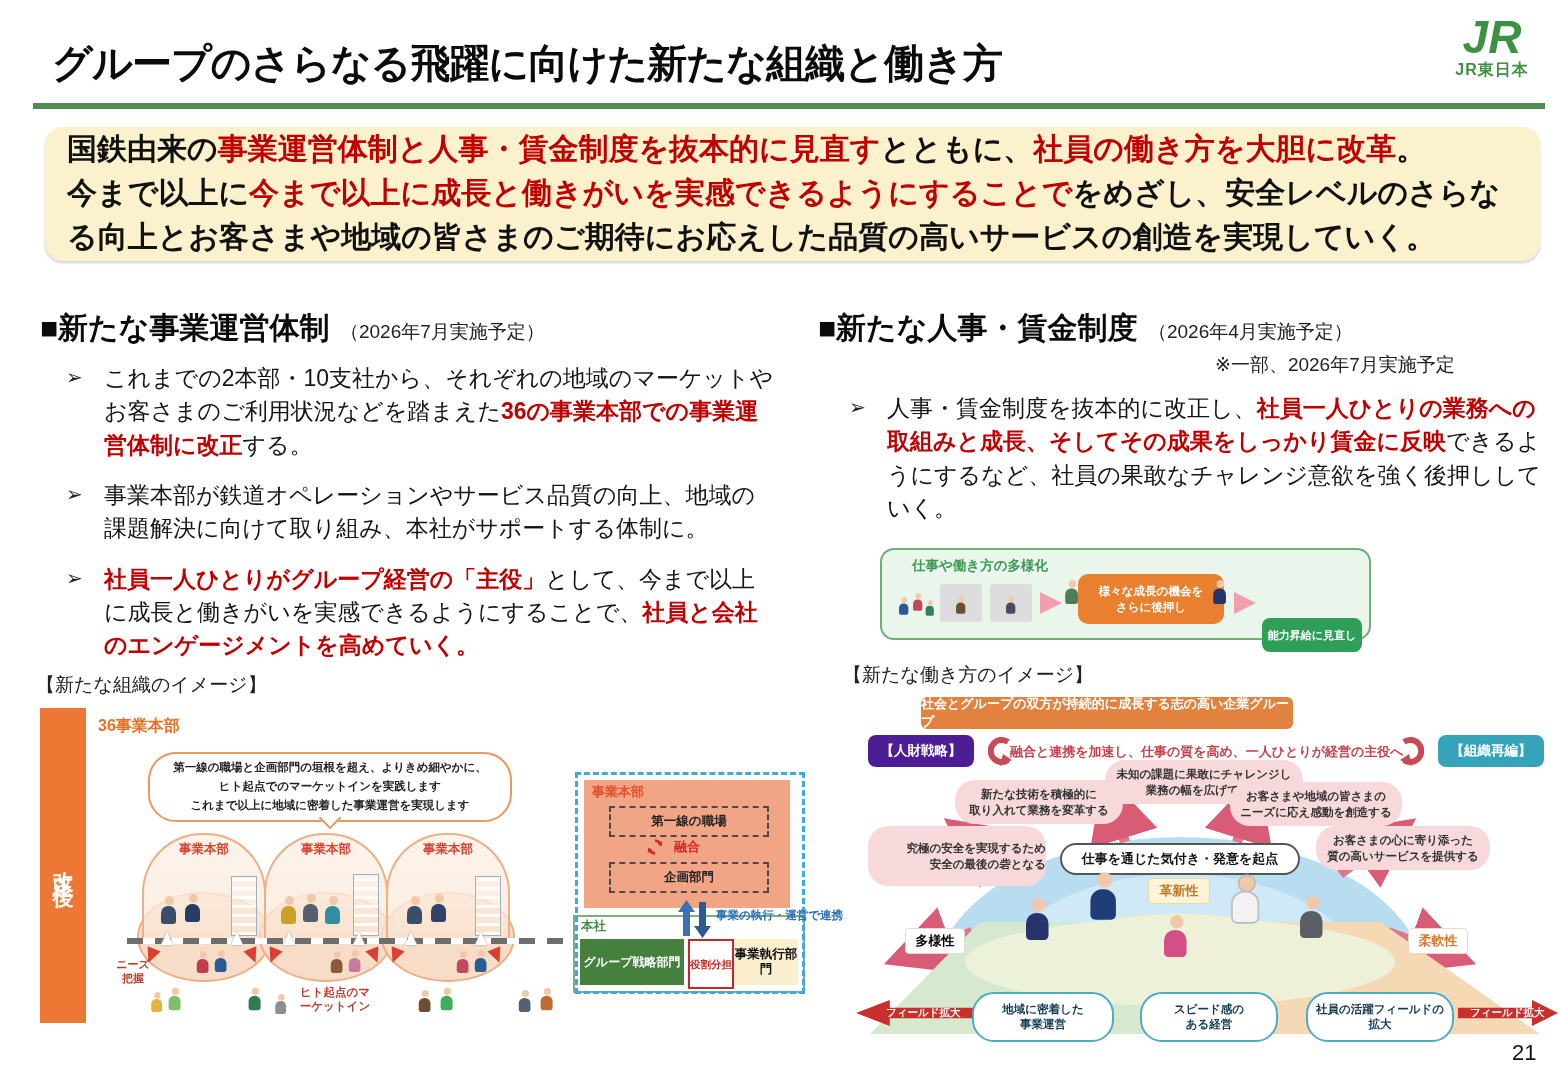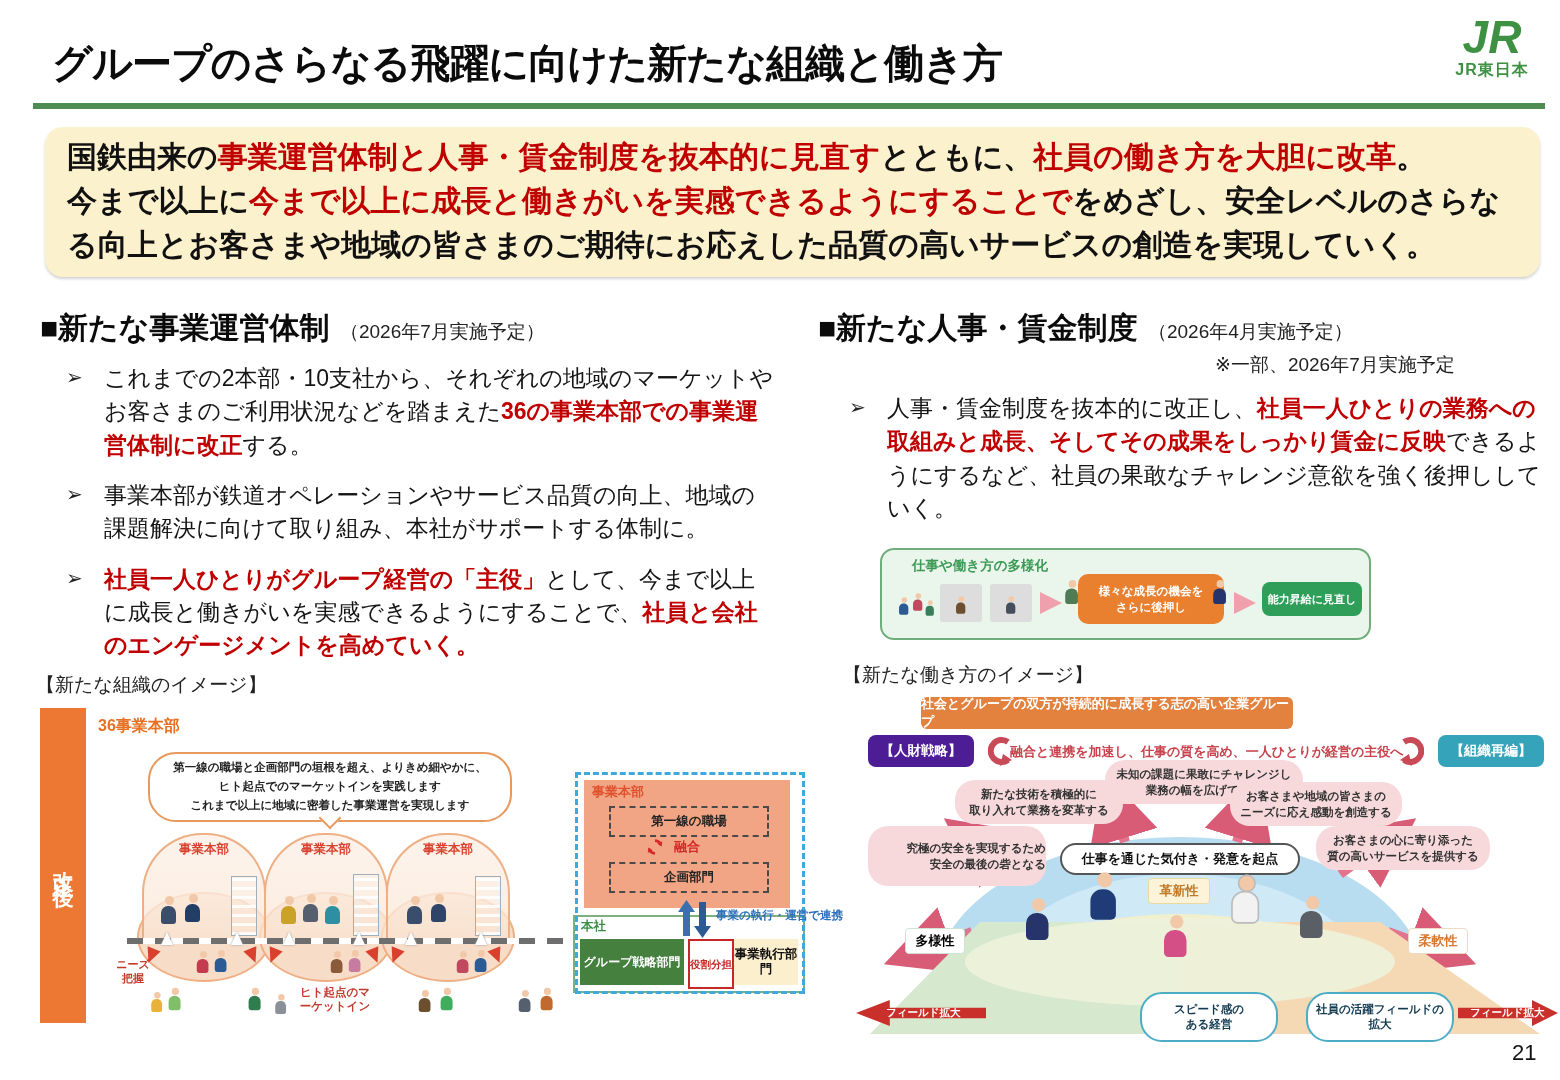--- a/index.html
+++ b/index.html
@@ -7,21 +7,21 @@
          font-family:"Liberation Sans","DejaVu Sans",sans-serif;color:#111;}
   .abs{position:absolute;}
   .rd{color:#C00000;font-weight:bold;}
   
   .title{font-size:40px;font-weight:900;letter-spacing:-1px;color:#0b0b0b;white-space:nowrap;}
   .divider{background:#4E8C52;height:6px;}
   .logo-mark{font-size:46px;font-weight:900;font-style:italic;color:#3E9142;line-height:1;}
   .logo-co{font-size:16px;font-weight:bold;color:#3E9142;letter-spacing:1px;}
   
   .lead{background:#FCF1CD;border-radius:18px;box-shadow:0 2px 3px rgba(0,0,0,.18);
-        padding:8px 22px;font-size:30px;font-weight:bold;line-height:44px;}
+        padding:0 22px;font-size:30px;font-weight:bold;line-height:44px;}
   .lead div{white-space:nowrap;}
   
   .h1{font-size:30px;font-weight:900;color:#0b0b0b;}
   .note{font-size:19px;font-weight:normal;color:#222;margin-left:6px;}
   .bullet{position:relative;padding-left:42px;font-size:23px;line-height:1.45;color:#151515;margin-bottom:17px;}
   .bullet .mk{position:absolute;left:4px;top:1px;font-size:20px;color:#222;}
   .imglabel{font-size:19px;color:#222;}
   
   .sidebar{background:#ED7833;}
   .sidebar span{writing-mode:vertical-rl;color:#fff;font-size:21px;font-weight:bold;letter-spacing:8px;}
@@ -61,21 +61,21 @@
         display:flex;align-items:center;justify-content:center;line-height:15px;}
   .linklbl{color:#2C6FBB;font-weight:bold;font-size:11.5px;white-space:nowrap;}
   
   .gbanner{background:#EAF5EC;border:2px solid #6FAE7B;border-radius:14px;}
   .gbanner-title{color:#3C9A55;font-weight:bold;font-size:13.5px;}
   .thumb{background:#DDDDDD;border-radius:3px;}
   .parrow{width:0;height:0;border-top:11px solid transparent;border-bottom:11px solid transparent;border-left:22px solid #F0A0AC;}
   .growth{background:#E8802F;border-radius:10px;color:#fff;font-weight:bold;font-size:11.5px;line-height:16px;
           text-align:center;display:flex;align-items:center;justify-content:center;}
   .ability{background:#2E9E59;border-radius:8px;color:#fff;font-weight:bold;font-size:11px;
-           display:flex;align-items:center;justify-content:center;}
+           display:flex;align-items:center;justify-content:center;margin-top:36px;}
   
   .obanner{background:#E2823E;border-radius:6px;color:#fff;font-weight:bold;font-size:13px;
            display:flex;align-items:center;justify-content:center;}
   .tag{border-radius:8px;color:#fff;font-weight:bold;font-size:13.5px;display:flex;align-items:center;justify-content:center;}
   .tag-green{background:#4c1d95;}
   .tag-teal{background:#35A3B9;}
   .msg{color:#C8414B;font-weight:bold;font-size:13px;white-space:nowrap;}
   .bub{background:#F7D9DC;border-radius:20px;font-size:11.5px;font-weight:bold;color:#333;line-height:16px;
        text-align:center;display:flex;flex-direction:column;align-items:center;justify-content:center;}
   .cpill{background:#fff;border:2px solid #555;border-radius:16px;font-size:13px;font-weight:bold;color:#111;
@@ -433,20 +433,24 @@
   <span class="abs person outline" style="left:1238px;top:885px;--c:#F2F2F2;transform:scale(1.65);">
       <i class="h"></i>
       <i class="b"></i>
     </span>
   <span class="abs person" style="left:1304px;top:903px;--c:#5A5F66;transform:scale(1.5);">
       <i class="h"></i>
       <i class="b"></i>
     </span>
 
   <div class="abs farrow left" style="left:856px;top:1000px;width:100px;height:26px;">フィールド拡大</div>
+  <div class="abs fpill" style="left:972px;top:992px;width:138px;height:46px;">
+    <div>地域に密着した</div>
+    <div>事業運営</div>
+  </div>
   <div class="abs fpill" style="left:1140px;top:992px;width:134px;height:46px;">
     <div>スピード感の</div>
     <div>ある経営</div>
   </div>
   <div class="abs fpill" style="left:1306px;top:992px;width:144px;height:46px;">
     <div>社員の活躍フィールドの</div>
     <div>拡大</div>
   </div>
   <div class="abs farrow right" style="left:1458px;top:1000px;width:88px;height:26px;">フィールド拡大</div>
 

